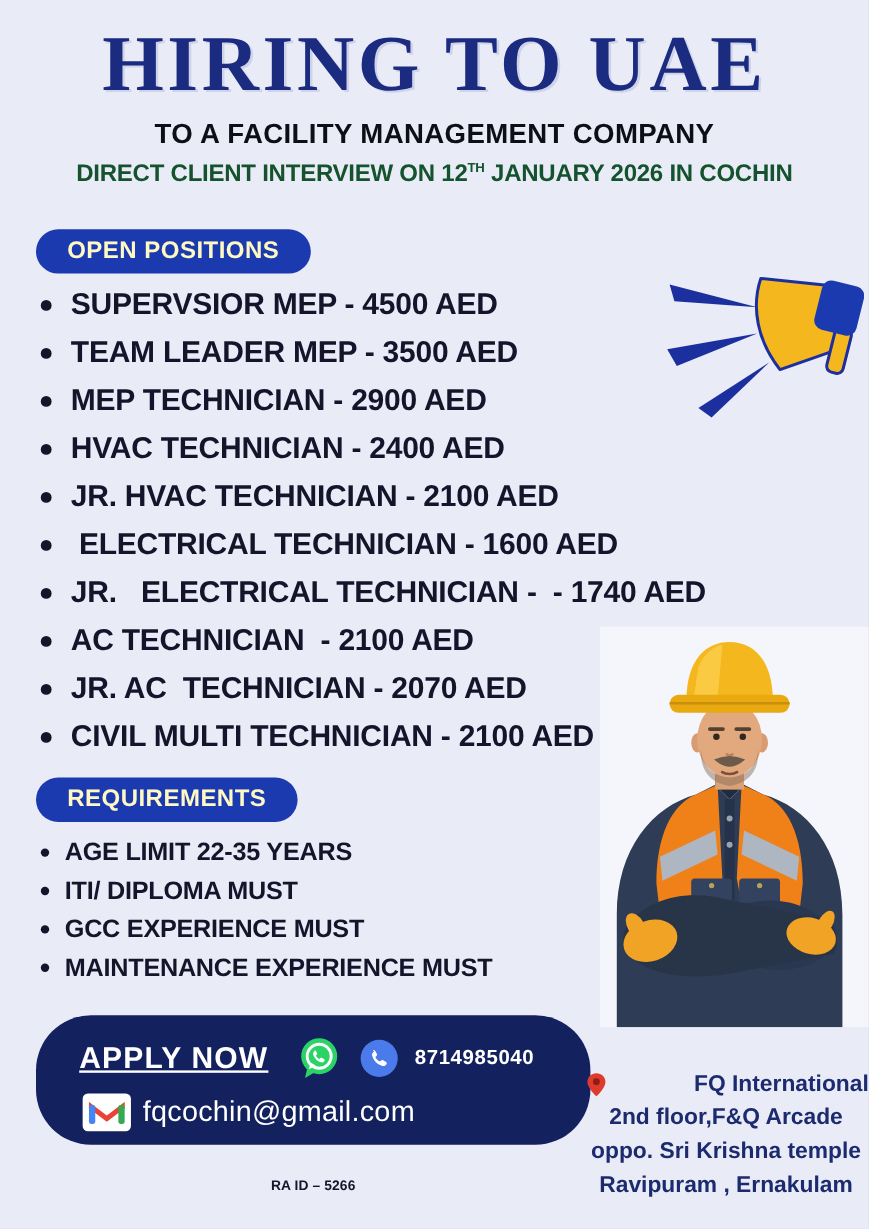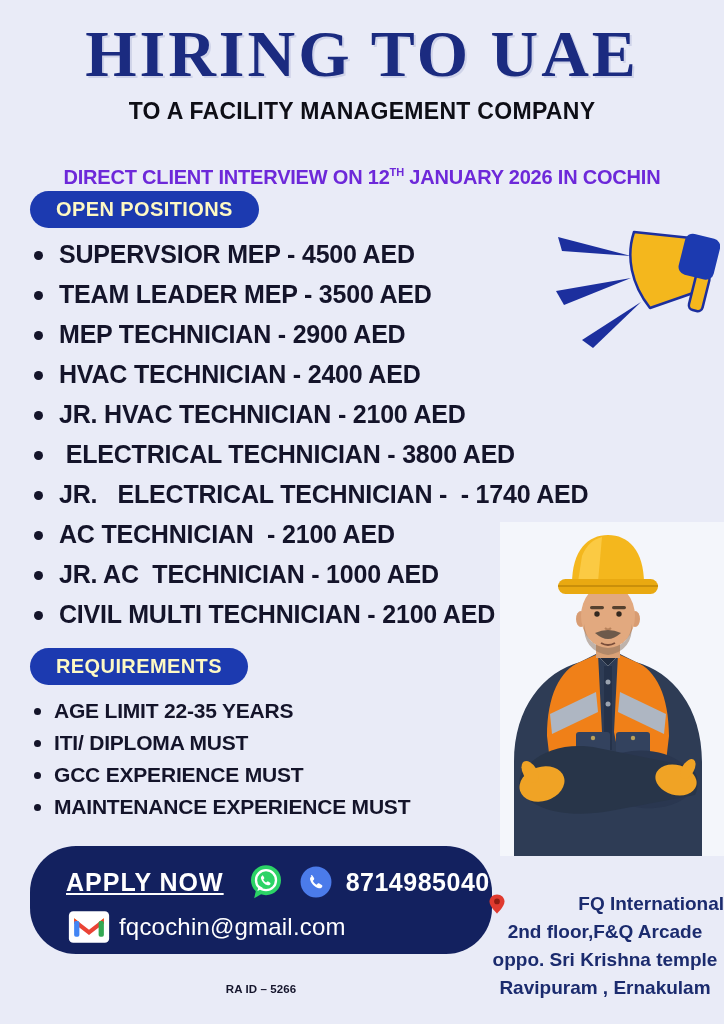--- a/index.html
+++ b/index.html
@@ -13,21 +13,21 @@
     position:absolute;top:20px;left:0;width:100%;margin:0;text-align:center;
     font-family:"Liberation Serif",serif;font-weight:700;font-size:66px;line-height:1.02;
     color:#1b2b80;letter-spacing:3px;text-shadow:2px 2px 0 rgba(27,43,128,0.12);
   }
   .subtitle{
     position:absolute;top:98px;left:0;width:100%;text-align:center;
     font-size:23px;font-weight:800;color:#0e0e16;letter-spacing:.3px;
   }
   .dateline{
     position:absolute;top:134px;left:0;width:100%;text-align:center;
-    font-size:20px;font-weight:800;color:#6d28d9;letter-spacing:-.2px;margin-top:32px;
+    font-size:20px;font-weight:800;color:#14532d;letter-spacing:-.2px;
   }
   .dateline sup{font-size:11px;font-weight:800;}
   
   .badge{
     position:absolute;left:30px;background:#1c3ab0;color:#fef9c3;
     font-weight:800;font-size:20px;letter-spacing:.4px;
     padding:7px 26px;border-radius:19px;
   }
   .badge-open{top:191px;}
   .badge-req{top:648px;}
@@ -55,21 +55,21 @@
   .megaphone{position:absolute;left:545px;top:216px;z-index:2;}
   .worker{position:absolute;left:492px;top:522px;z-index:1;}
   
   .apply-box{
     position:absolute;left:30px;top:846px;width:462px;height:108px;
     background:#13215f;border-radius:46px;z-index:4;
   }
   .apply-row1{display:flex;align-items:center;padding:15px 0 0 36px;}
   .apply-label{color:#fff;font-size:25px;font-weight:800;letter-spacing:1px;margin-right:22px;text-decoration:underline;}
   .apply-row1 .cicon{margin-right:10px;flex:none;}
-  .phone-number{color:#fff;font-size:25px;font-weight:800;letter-spacing:.5px;}
+  .phone-number{color:#fff;font-size:17px;font-weight:800;letter-spacing:.5px;}
   .apply-row2{display:flex;align-items:center;padding:7px 0 0 38px;}
   .apply-row2 .gicon{margin-right:9px;flex:none;}
   .email-address{color:#fff;font-size:24px;font-weight:400;letter-spacing:.2px;}
   
   .address{
     position:absolute;left:486px;top:890px;width:238px;z-index:4;
     text-align:center;color:#1b2b6e;font-weight:800;font-size:19px;line-height:28px;
   }
   .addr-line1{display:flex;align-items:center;justify-content:space-between;gap:3px;}
   
@@ -88,24 +88,24 @@
   <div class="subtitle">TO A FACILITY MANAGEMENT COMPANY</div>
   <div class="dateline"><span>DIRECT CLIENT INTERVIEW ON 12</span><sup>TH</sup><span> JANUARY 2026 IN COCHIN</span></div>
 
   <div class="badge badge-open">OPEN POSITIONS</div>
   <ul class="biglist">
     <li>SUPERVSIOR MEP - 4500 AED</li>
     <li>TEAM LEADER MEP - 3500 AED</li>
     <li>MEP TECHNICIAN - 2900 AED</li>
     <li>HVAC TECHNICIAN - 2400 AED</li>
     <li>JR. HVAC TECHNICIAN - 2100 AED</li>
-    <li> ELECTRICAL TECHNICIAN - 3800 AED</li>
+    <li> ELECTRICAL TECHNICIAN - 1600 AED</li>
     <li>JR.   ELECTRICAL TECHNICIAN -  - 1740 AED</li>
     <li>AC TECHNICIAN  - 2100 AED</li>
-    <li>JR. AC  TECHNICIAN - 1000 AED</li>
+    <li>JR. AC  TECHNICIAN - 2070 AED</li>
     <li>CIVIL MULTI TECHNICIAN - 2100 AED</li>
   </ul>
 
   <svg class="megaphone" width="175" height="150" viewBox="0 0 175 150">
     <polygon points="13,21 17,35 86,40" fill="#1c2f9e"></polygon>
     <polygon points="11,75 19,89 86,62" fill="#1c2f9e"></polygon>
     <polygon points="37,124 48,132 96,86" fill="#1c2f9e"></polygon>
     <path d="M89,16 C81,40 86,68 105,92 L151,76 C157,52 154,32 146,22 Z" fill="#f4b71d" stroke="#1c2f9e" stroke-width="2.5" stroke-linejoin="round"></path>
     <rect x="152" y="56" width="14" height="38" rx="5" fill="#f4b71d" stroke="#1c2f9e" stroke-width="2.5" transform="rotate(14 152 56)"></rect>
     <rect x="142" y="16" width="36" height="42" rx="8" fill="#1c3ab0" transform="rotate(14 142 16)"></rect>

